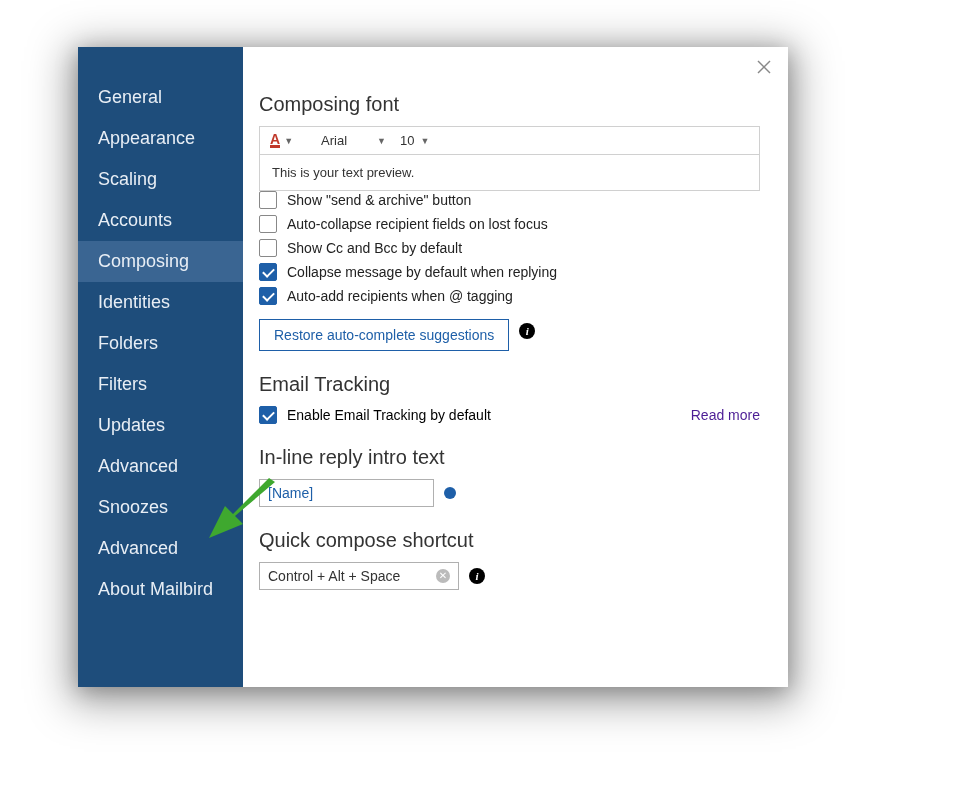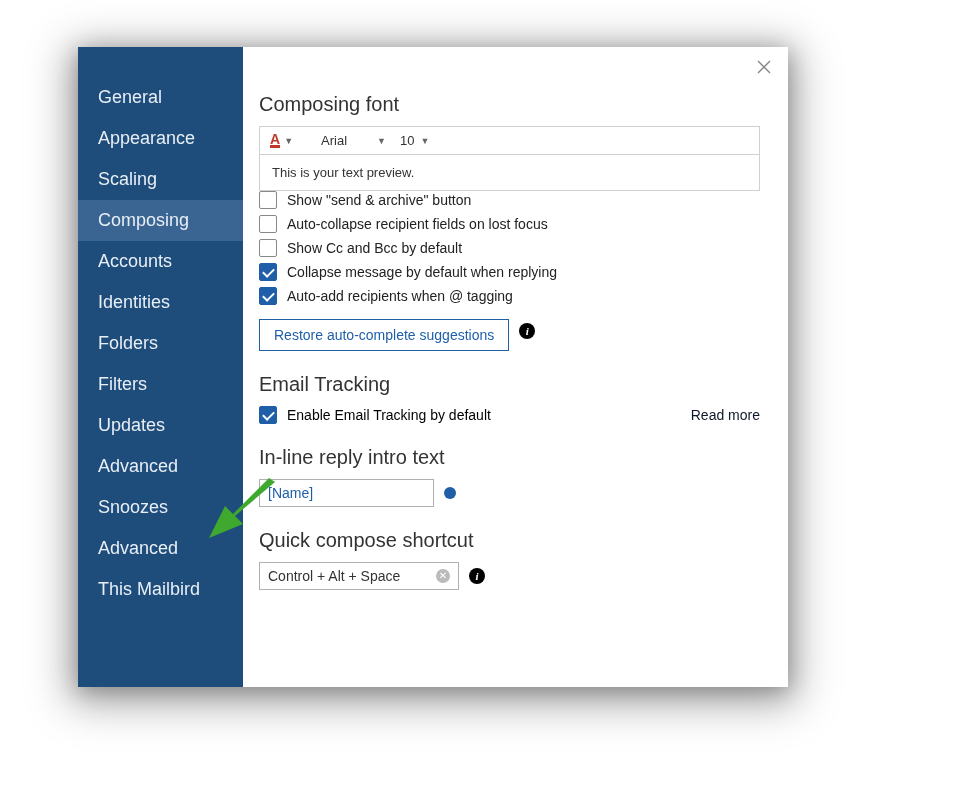--- a/index.html
+++ b/index.html
@@ -168,21 +168,21 @@
       font-family: serif;
       margin-left: 10px;
       cursor: pointer;
     }
     .tracking-row {
       display: flex;
       align-items: center;
       justify-content: space-between;
     }
     .tracking-left { display: flex; align-items: center; gap: 10px; font-size: 14px; }
-    .read-more { color: #0f172a; font-size: 14px; cursor: pointer; }
+    .read-more { color: #4c1d95; font-size: 14px; cursor: pointer; }
     .inline-input-row { display: flex; align-items: center; gap: 10px; }
     .inline-input {
       border: 1px solid #b0b0b0;
       padding: 5px 8px;
       font-size: 14px;
       color: #1e5fa8;
       width: 175px;
     }
     .blue-dot {
       width: 12px; height: 12px; background: #1e5fa8; border-radius: 50%;
@@ -214,30 +214,30 @@
   </style>
 </head>
 <body>
 
 <div class="dialog">
 
   <div class="sidebar">
     <div class="sidebar-item">General</div>
     <div class="sidebar-item">Appearance</div>
     <div class="sidebar-item">Scaling</div>
+    <div class="sidebar-item">Accounts</div>
     <div class="sidebar-item active">Composing</div>
-    <div class="sidebar-item">Accounts</div>
     <div class="sidebar-item">Identities</div>
     <div class="sidebar-item">Folders</div>
     <div class="sidebar-item">Filters</div>
     <div class="sidebar-item">Updates</div>
     <div class="sidebar-item">Advanced</div>
     <div class="sidebar-item">Snoozes</div>
     <div class="sidebar-item">Advanced</div>
-    <div class="sidebar-item">This Mailbird</div>
+    <div class="sidebar-item">About Mailbird</div>
   </div>
 
   <div class="main">
     <div class="close-btn">
       <svg width="14" height="14" viewBox="0 0 14 14">
           <line x1="1" y1="1" x2="13" y2="13" stroke="#888" stroke-width="1.5"></line>
           <line x1="13" y1="1" x2="1" y2="13" stroke="#888" stroke-width="1.5"></line>
         </svg>
     </div>
 

